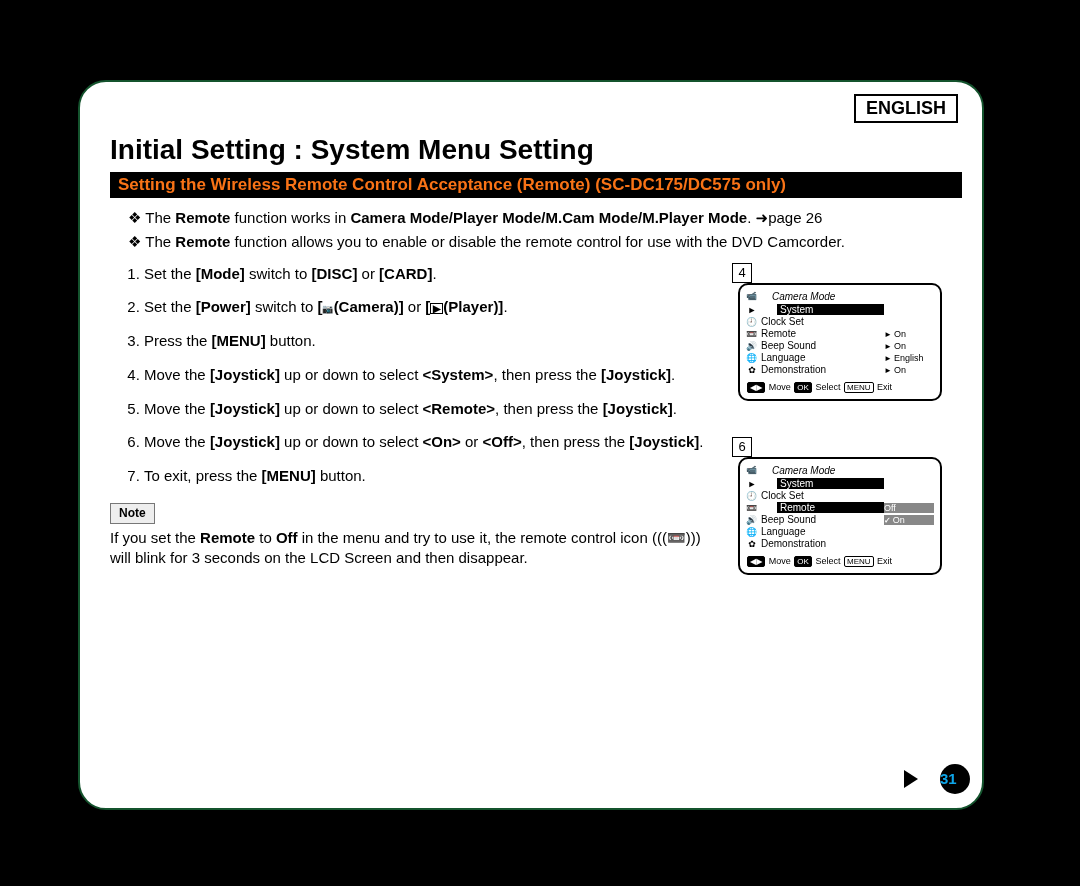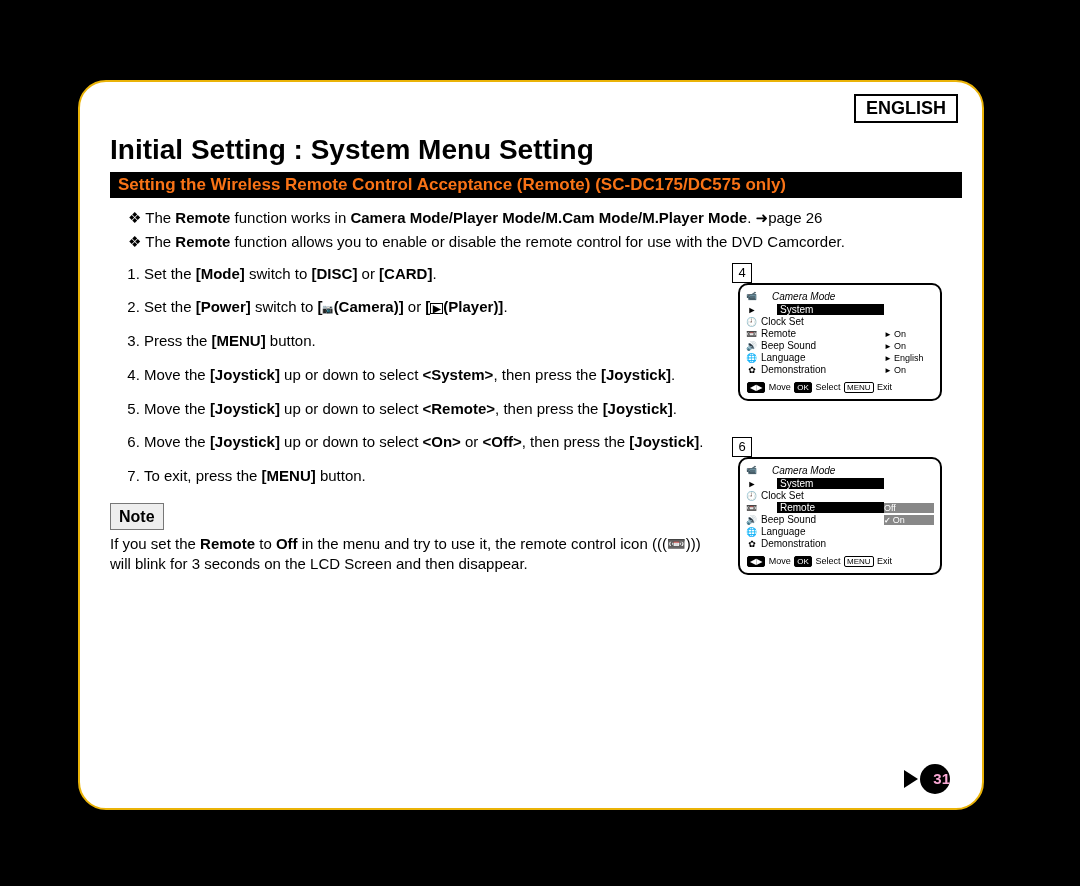--- a/index.html
+++ b/index.html
@@ -10,21 +10,21 @@
     height: 886px;
     position: relative;
   }
   .page {
     position: absolute;
     left: 78px;
     top: 80px;
     width: 906px;
     height: 730px;
     background: #fff;
-    border: 2px solid #eab308;
+    border: 2px solid #14532d;
     border-radius: 28px;
     box-sizing: border-box;
     padding: 10px 20px 14px 30px;
   }
   .lang {
     position: absolute;
     right: 24px;
     top: 12px;
     border: 2px solid #000;
     padding: 2px 10px;
@@ -78,21 +78,21 @@
     padding: 0;
     list-style: none;
   }
   .sub li::before { content: "▪ "; }
   .note-lbl {
     display: inline-block;
     border: 1px solid #777;
     background: #eee;
     padding: 1px 8px;
     font-weight: bold;
-    font-size: 16px;
+    font-size: 12px;
     margin: 4px 8px 4px 0;
   }
   .note-text { font-size: 15px; line-height: 1.35; }
   b { font-weight: bold; }
   .step-num {
     display: inline-block;
     width: 18px; height: 18px;
     border: 1px solid #000;
     font-size: 13px;
     text-align: center;
@@ -127,28 +127,28 @@
     text-align: left;
     font-size: 9px;
   }
   .kbox { display:inline-block; border:1px solid #000; background:#000; color:#fff; font-size:8px; padding:0 2px; line-height:9px; border-radius:2px; margin:0 1px;}
   .kbox.white { background:#fff; color:#000;}
   .arrow::after { content:"➜"; }
   .camicon::before { content:"📷"; font-size:9px;}
   .playicon::before { content:"▶"; font-size:10px; display:inline-block; border:1px solid #000; width:11px; height:9px; line-height:9px; text-align:center;}
   .pnum {
     position: absolute;
-    right: 32px;
+    right: 12px;
     bottom: 14px;
     width: 30px; height: 30px;
     background: #000;
-    color: #f9a8d4;
+    color: #0ea5e9;
     font-weight: bold;
     border-radius: 50%;
-    text-align: right;
+    text-align: left;
     line-height: 30px;
     font-size: 15px;
   }
   .tri {
     position: absolute;
     right: 64px;
     bottom: 20px;
     width: 0; height: 0;
     border-top: 9px solid transparent;
     border-bottom: 9px solid transparent;

